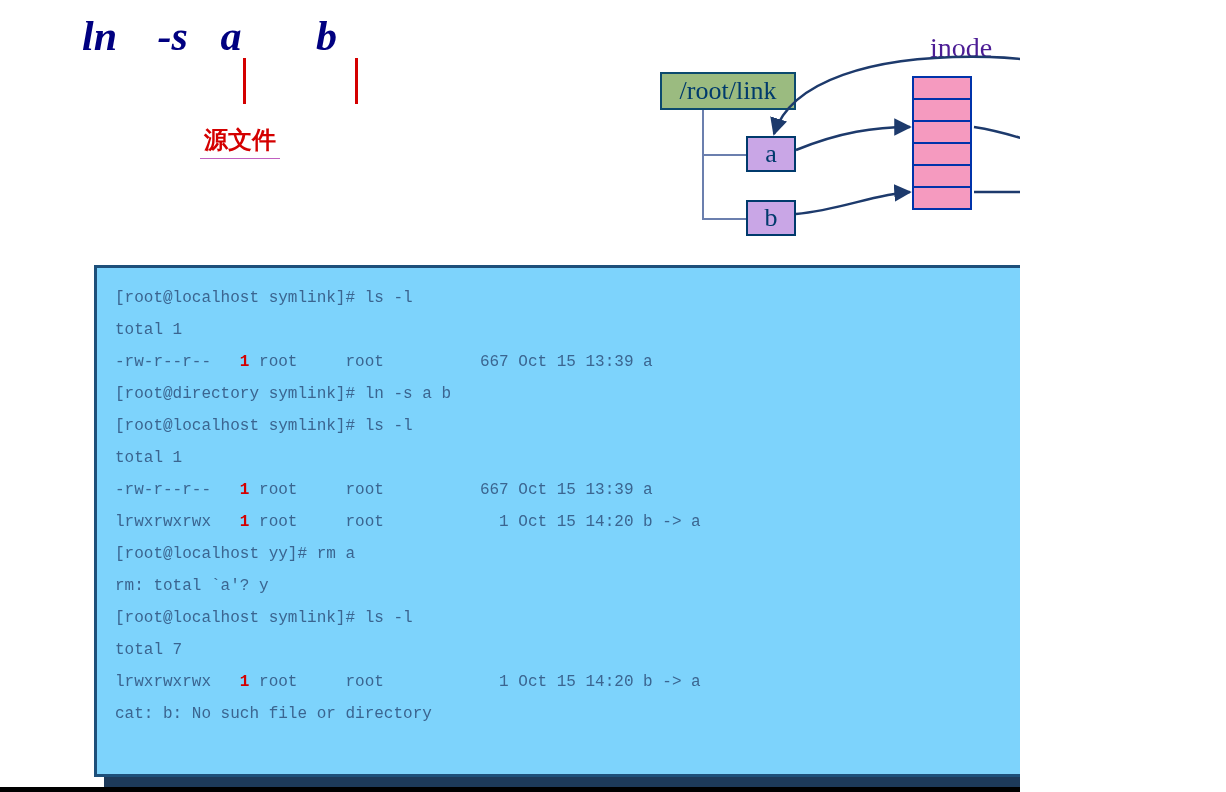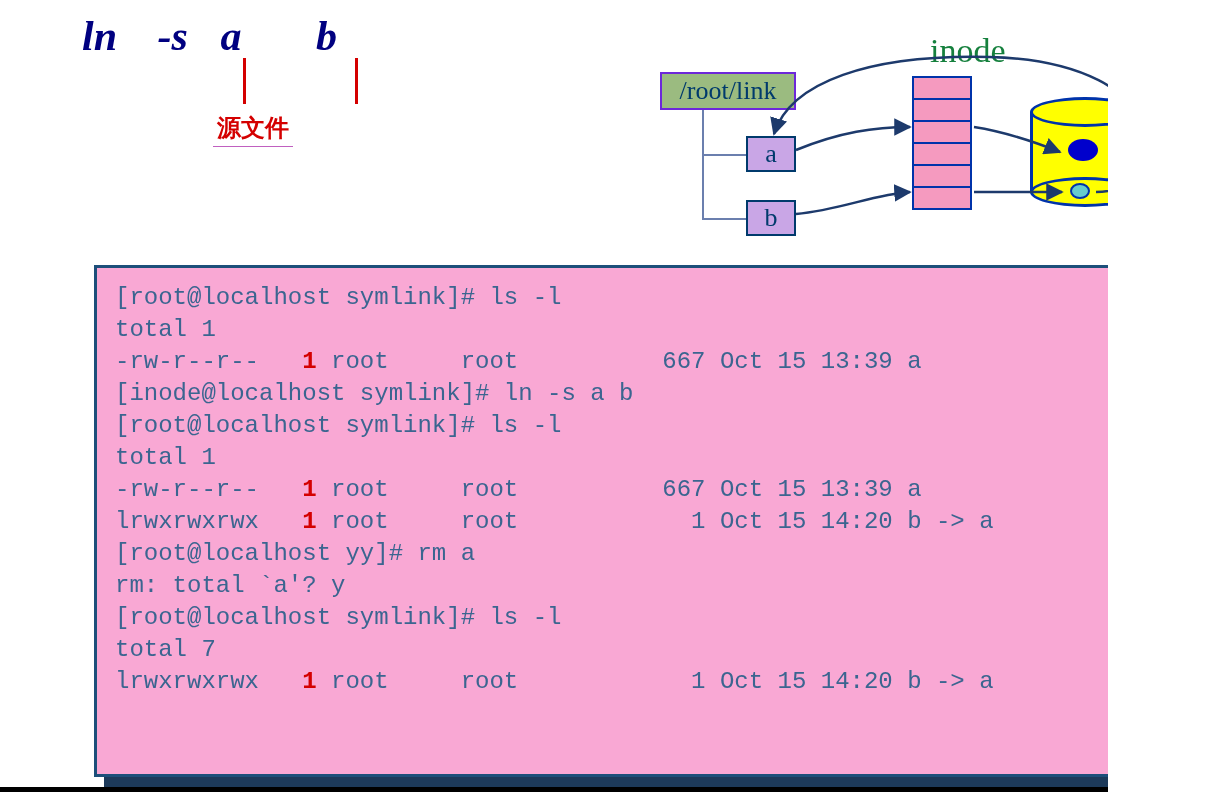--- a/index.html
+++ b/index.html
@@ -1,67 +1,67 @@
 <!DOCTYPE html>
 <html><head>
 <meta charset="utf-8">
 <style>
   html,body{margin:0;padding:0;width:1226px;height:792px;background:#fff;font-family:"Times New Roman",serif;}
-  .page{position:relative;width:1108px;height:792px;overflow:hidden;}
+  .page{position:relative;width:1020px;height:792px;overflow:hidden;}
   
   .cmd{position:absolute;top:12px;left:82px;font-size:42px;font-weight:bold;color:#000080;font-style:italic;}
   .cmd span{font-style:italic;}
   .cmd .gap1{display:inline-block;width:30px;}
   .cmd .gap2{display:inline-block;width:22px;}
   .cmd .gap3{display:inline-block;width:64px;}
   
   .tick{position:absolute;width:0;border-left:3px solid #d40000;}
   
   .red-label{position:absolute;color:#d40000;font-weight:bold;font-size:24px;font-family:"KaiTi","STKaiti",serif;border-bottom:1px solid #c060c0;padding:0 4px 2px;}
   
   .diagram{position:absolute;top:32px;left:640px;width:550px;height:230px;}
-  .inode-label{position:absolute;top:0;left:290px;font-size:34px;color:#15803d;}
-  .dir-box{position:absolute;top:40px;left:20px;width:132px;height:34px;background:#9bbb80;border:2px solid #6d28d9;color:#003a6c;font-size:26px;text-align:center;line-height:34px;}
+  .inode-label{position:absolute;top:0;left:290px;font-size:28px;color:#4c1d95;}
+  .dir-box{position:absolute;top:40px;left:20px;width:132px;height:34px;background:#9bbb80;border:2px solid #0c4a6e;color:#003a6c;font-size:26px;text-align:center;line-height:34px;}
   .file-a{position:absolute;top:104px;left:106px;width:46px;height:32px;background:#c9a6e6;border:2px solid #003a6c;color:#003a6c;font-size:26px;text-align:center;line-height:32px;}
   .file-b{position:absolute;top:168px;left:106px;width:46px;height:32px;background:#c9a6e6;border:2px solid #003a6c;color:#003a6c;font-size:26px;text-align:center;line-height:32px;}
   .inode-stack{position:absolute;top:44px;left:272px;width:60px;}
   .inode-cell{height:24px;border:2px solid #0033aa;background:#f59abf;margin-bottom:-2px;box-sizing:border-box;}
   .disk{position:absolute;top:65px;left:390px;width:110px;height:110px;}
   .disk-body{position:absolute;top:15px;left:0;width:110px;height:80px;background:#ffff00;border-left:3px solid #0033aa;border-right:3px solid #0033aa;box-sizing:border-box;}
   .disk-top{position:absolute;top:0;left:0;width:110px;height:30px;background:#ffff00;border:3px solid #0033aa;border-radius:50%;box-sizing:border-box;}
   .disk-bottom{position:absolute;top:80px;left:0;width:110px;height:30px;background:#ffff00;border:3px solid #0033aa;border-radius:50%;box-sizing:border-box;}
   .disk-dot{position:absolute;top:42px;left:38px;width:30px;height:22px;background:#0000cc;border-radius:50%;}
   .disk-sm{position:absolute;top:86px;left:40px;width:16px;height:12px;background:#66cccc;border:2px solid #0033aa;border-radius:50%;}
   
   .hline{position:absolute;background:#6b7fae;height:2px;}
   .vline{position:absolute;background:#6b7fae;width:2px;}
   
   svg{position:absolute;top:0;left:0;overflow:visible;}
   
   .term-shadow{position:absolute;top:275px;left:104px;width:1028px;height:512px;background:#1d3a5a;}
-  .term{position:absolute;top:265px;left:94px;width:1028px;height:512px;background:#f9a8d4;border:3px solid #1d4f7a;box-sizing:border-box;padding:14px 18px;font-family:"Courier New",monospace;font-size:24px;color:#3b6590;line-height:32px;}
+  .term{position:absolute;top:265px;left:94px;width:1028px;height:512px;background:#7dd3fc;border:3px solid #1d4f7a;box-sizing:border-box;padding:14px 18px;font-family:"Courier New",monospace;font-size:16px;color:#3b6590;line-height:32px;}
   .term .line{white-space:pre;}
   .one{color:#d40000;font-weight:bold;}
   .bottom-rule{position:absolute;top:787px;left:0;width:1226px;height:5px;background:#000;}
 </style>
 </head>
 <body>
 
 <div class="page">
 
   <div class="cmd">
     <span>ln</span><span class="gap1"></span>
     <span>-s</span><span class="gap2"></span>
     <span>a</span><span class="gap3"></span>
     <span>b</span>
   </div>
 
   <div class="tick" style="top:58px;left:243px;height:46px;"></div>
   <div class="tick" style="top:58px;left:355px;height:46px;"></div>
-  <div class="red-label" style="top:112px;left:200px;margin-left:13px;">源文件</div>
+  <div class="red-label" style="top:124px;left:200px;">源文件</div>
 
   <div class="diagram">
     <div class="inode-label">inode</div>
     <div class="dir-box">/root/link</div>
     <div class="file-a">a</div>
     <div class="file-b">b</div>
 
     <div class="vline" style="top:78px;left:62px;height:108px;"></div>
     <div class="hline" style="top:122px;left:62px;width:44px;"></div>
     <div class="hline" style="top:186px;left:62px;width:44px;"></div>
@@ -100,26 +100,27 @@
 
       <path d="M456,160 C540,160 540,30 350,25 C230,22 150,50 134,102" fill="none" stroke="#1d3a6c" stroke-width="2.5" marker-end="url(#arr)"></path>
     </svg>
   </div>
 
   <div class="term-shadow"></div>
   <div class="term" id="term">
       <div class="line">[root@localhost symlink]# ls -l</div>
       <div class="line">total 1</div>
       <div class="line"><span>-rw-r--r--   </span><span class="one">1</span><span> root     root          667 Oct 15 13:39 a</span></div>
-      <div class="line">[inode@localhost symlink]# ln -s a b</div>
+      <div class="line">[root@directory symlink]# ln -s a b</div>
       <div class="line">[root@localhost symlink]# ls -l</div>
       <div class="line">total 1</div>
       <div class="line"><span>-rw-r--r--   </span><span class="one">1</span><span> root     root          667 Oct 15 13:39 a</span></div>
       <div class="line"><span>lrwxrwxrwx   </span><span class="one">1</span><span> root     root            1 Oct 15 14:20 b -&gt; a</span></div>
       <div class="line">[root@localhost yy]# rm a</div>
       <div class="line">rm: total `a'? y</div>
       <div class="line">[root@localhost symlink]# ls -l</div>
       <div class="line">total 7</div>
       <div class="line"><span>lrwxrwxrwx   </span><span class="one">1</span><span> root     root            1 Oct 15 14:20 b -&gt; a</span></div>
+      <div class="line">cat: b: No such file or directory</div>
     </div>
 
   <div class="bottom-rule"></div>
 </div>
 
 </body></html>

